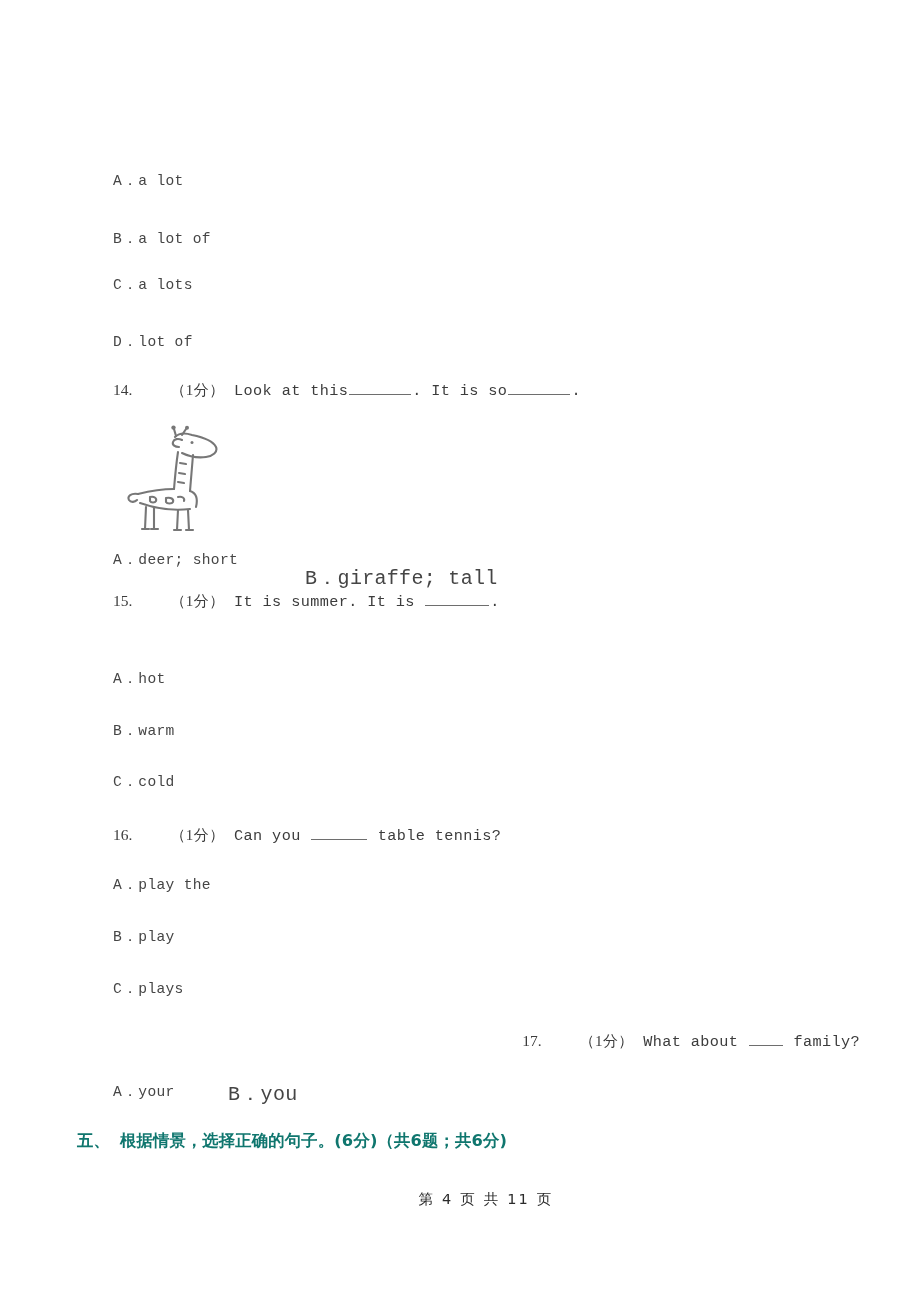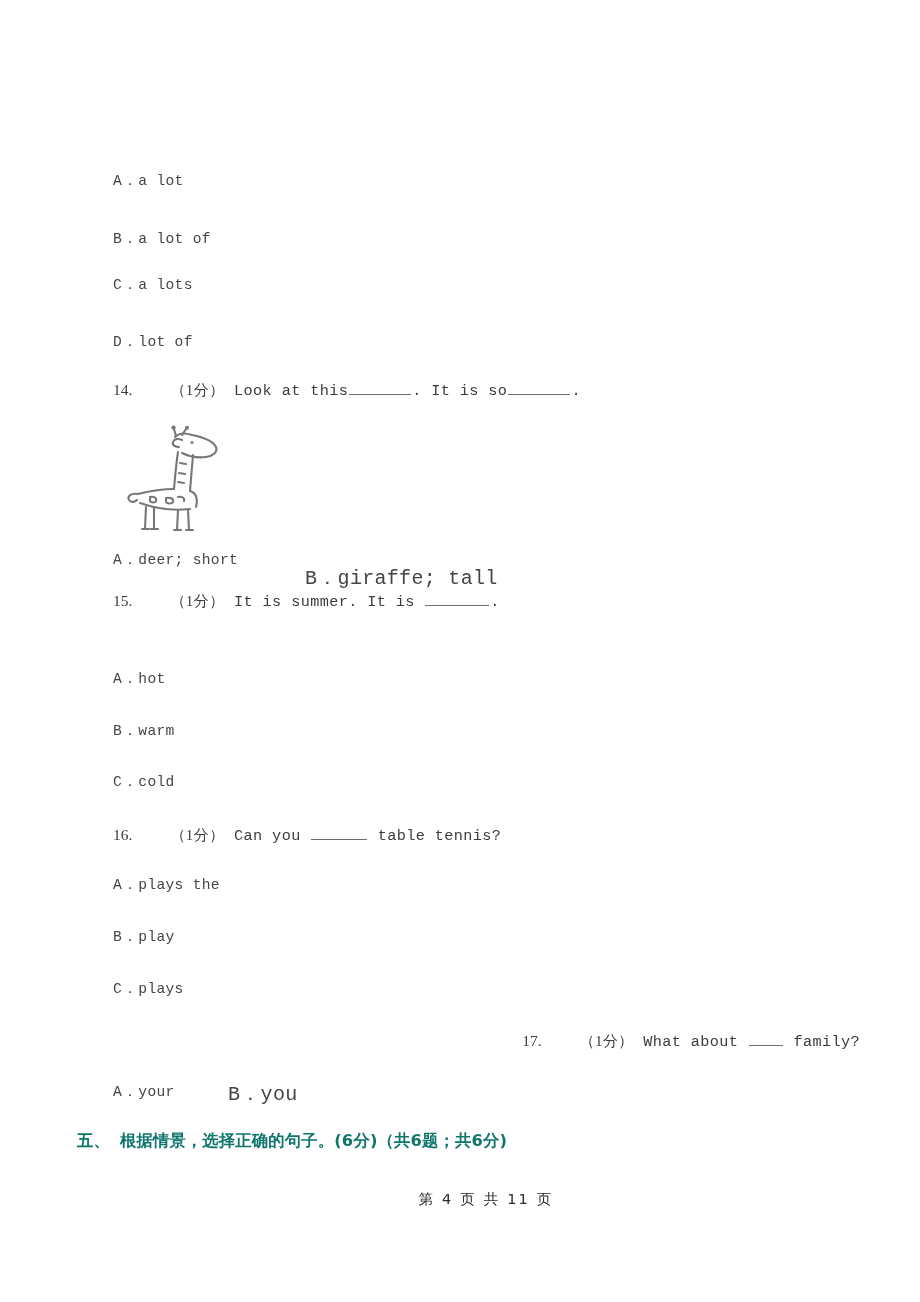--- a/index.html
+++ b/index.html
@@ -219,21 +219,21 @@
 
   <div class="q-block" style="top:825px;">
     <div class="q-stem">
       <span class="q-num">16.</span>
       <span>&nbsp;&nbsp;</span>
       <span class="q-mark">（1分）</span>
       <span>Can you </span><span class="blank b-med"></span><span> table tennis?</span>
     </div>
   </div>
   <div class="opt" style="top:877px;">
-    <span class="lbl">A．</span><span>plays the</span>
+    <span class="lbl">A．</span><span>play the</span>
   </div>
   <div class="opt" style="top:929px;">
     <span class="lbl">B．</span><span>play</span>
   </div>
   <div class="opt" style="top:981px;">
     <span class="lbl">C．</span><span>plays</span>
   </div>
 
   <div class="q-block" style="top:1031px;text-align:right;">
     <div class="q-stem">

